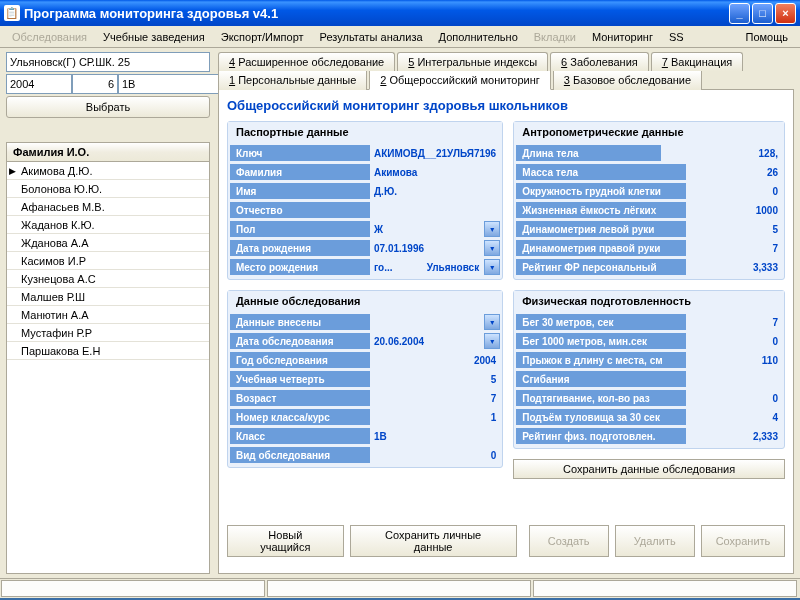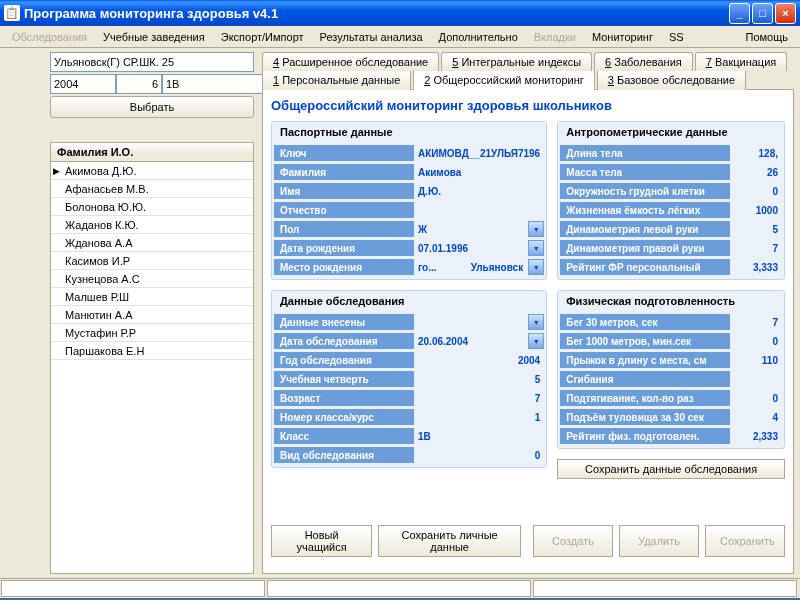--- a/index.html
+++ b/index.html
@@ -10,21 +10,21 @@
   .titlebar .title { flex: 1; font-size: 13px; }
   .winbtns { display: flex; gap: 2px; }
   .winbtn { width: 21px; height: 21px; background: linear-gradient(#6fa3ff,#1b5fd0); border: 1px solid #fff; border-radius: 3px; color: #fff; font-size: 11px; display:flex;align-items:center;justify-content:center; cursor:pointer;}
   .winbtn.close { background: linear-gradient(#f08060,#d03010); }
   
   .menubar { height: 22px; background: #ece9d8; border-bottom: 1px solid #aca899; display: flex; align-items: center; padding: 0 4px; font-size: 11px; }
   .menubar .mitem { padding: 2px 8px; cursor: pointer; }
   .menubar .mitem.dis { color: #aca899; }
   .menubar .spacer { flex: 1; }
   
-  .workarea { display: flex; height: 530px; background: #ece9d8; padding-left: 44px; }
+  .workarea { display: flex; height: 530px; background: #ece9d8; }
   
   .leftpanel { width: 216px; padding: 4px 6px; display: flex; flex-direction: column; }
   .filterrow { display:flex; gap:0; margin-bottom:2px;}
   .filterrow input { border:1px solid #7f9db9; padding:2px 3px; font-size:11px; height:20px; background:#fff;}
   .filterrow .f1{ width:100%; }
   .filterrow2 input{border:1px solid #7f9db9; padding:2px 3px; font-size:11px; height:20px; background:#fff;}
   .selectbtn { width: 100%; height: 22px; margin-top: 2px; margin-bottom: 24px; background:linear-gradient(#fff,#ece9d8); border:1px solid #aca899; border-radius:3px; cursor:pointer; font-size:11px;}
   
   .listhdr { background: linear-gradient(#fff,#f0ede0 50%,#ece9d8); border:1px solid #aca899; padding:3px 6px; font-weight:bold; font-size:11px;}
   .studlist { border:1px solid #aca899; border-top:none; background:#fff; flex:1; overflow:auto;}
@@ -105,25 +105,25 @@
     <button class="selectbtn">Выбрать</button>
 
     <div class="listhdr">Фамилия И.О.</div>
     <div class="studlist">
       <div class="srow sel">
           <span class="tri">▶</span>
           <span class="nm">Акимова Д.Ю.</span>
         </div>
       <div class="srow">
           <span class="tri"></span>
+          <span class="nm">Болонова Ю.Ю.</span>
+        </div>
+      <div class="srow">
+          <span class="tri"></span>
           <span class="nm">Афанасьев М.В.</span>
-        </div>
-      <div class="srow">
-          <span class="tri"></span>
-          <span class="nm">Болонова Ю.Ю.</span>
         </div>
       <div class="srow">
           <span class="tri"></span>
           <span class="nm">Жаданов К.Ю.</span>
         </div>
       <div class="srow">
           <span class="tri"></span>
           <span class="nm">Жданова А.А</span>
         </div>
       <div class="srow">
@@ -250,21 +250,21 @@
                 </div>
             </div>
           </div>
         </div>
 
         <div class="formcol">
           <div class="groupbox">
             <div class="ghdr">Антропометрические данные</div>
             <div class="gbody">
               <div class="frow">
-                  <div class="flab" style="width:170px">Длина тела</div>
+                  <div class="flab" style="width:145px">Длина тела</div>
                   <div class="fval">128,</div>
                 </div>
               <div class="frow">
                   <div class="flab" style="width:170px">Масса тела</div>
                   <div class="fval">26</div>
                 </div>
               <div class="frow">
                   <div class="flab" style="width:170px">Окружность грудной клетки</div>
                   <div class="fval">0</div>
                 </div>

